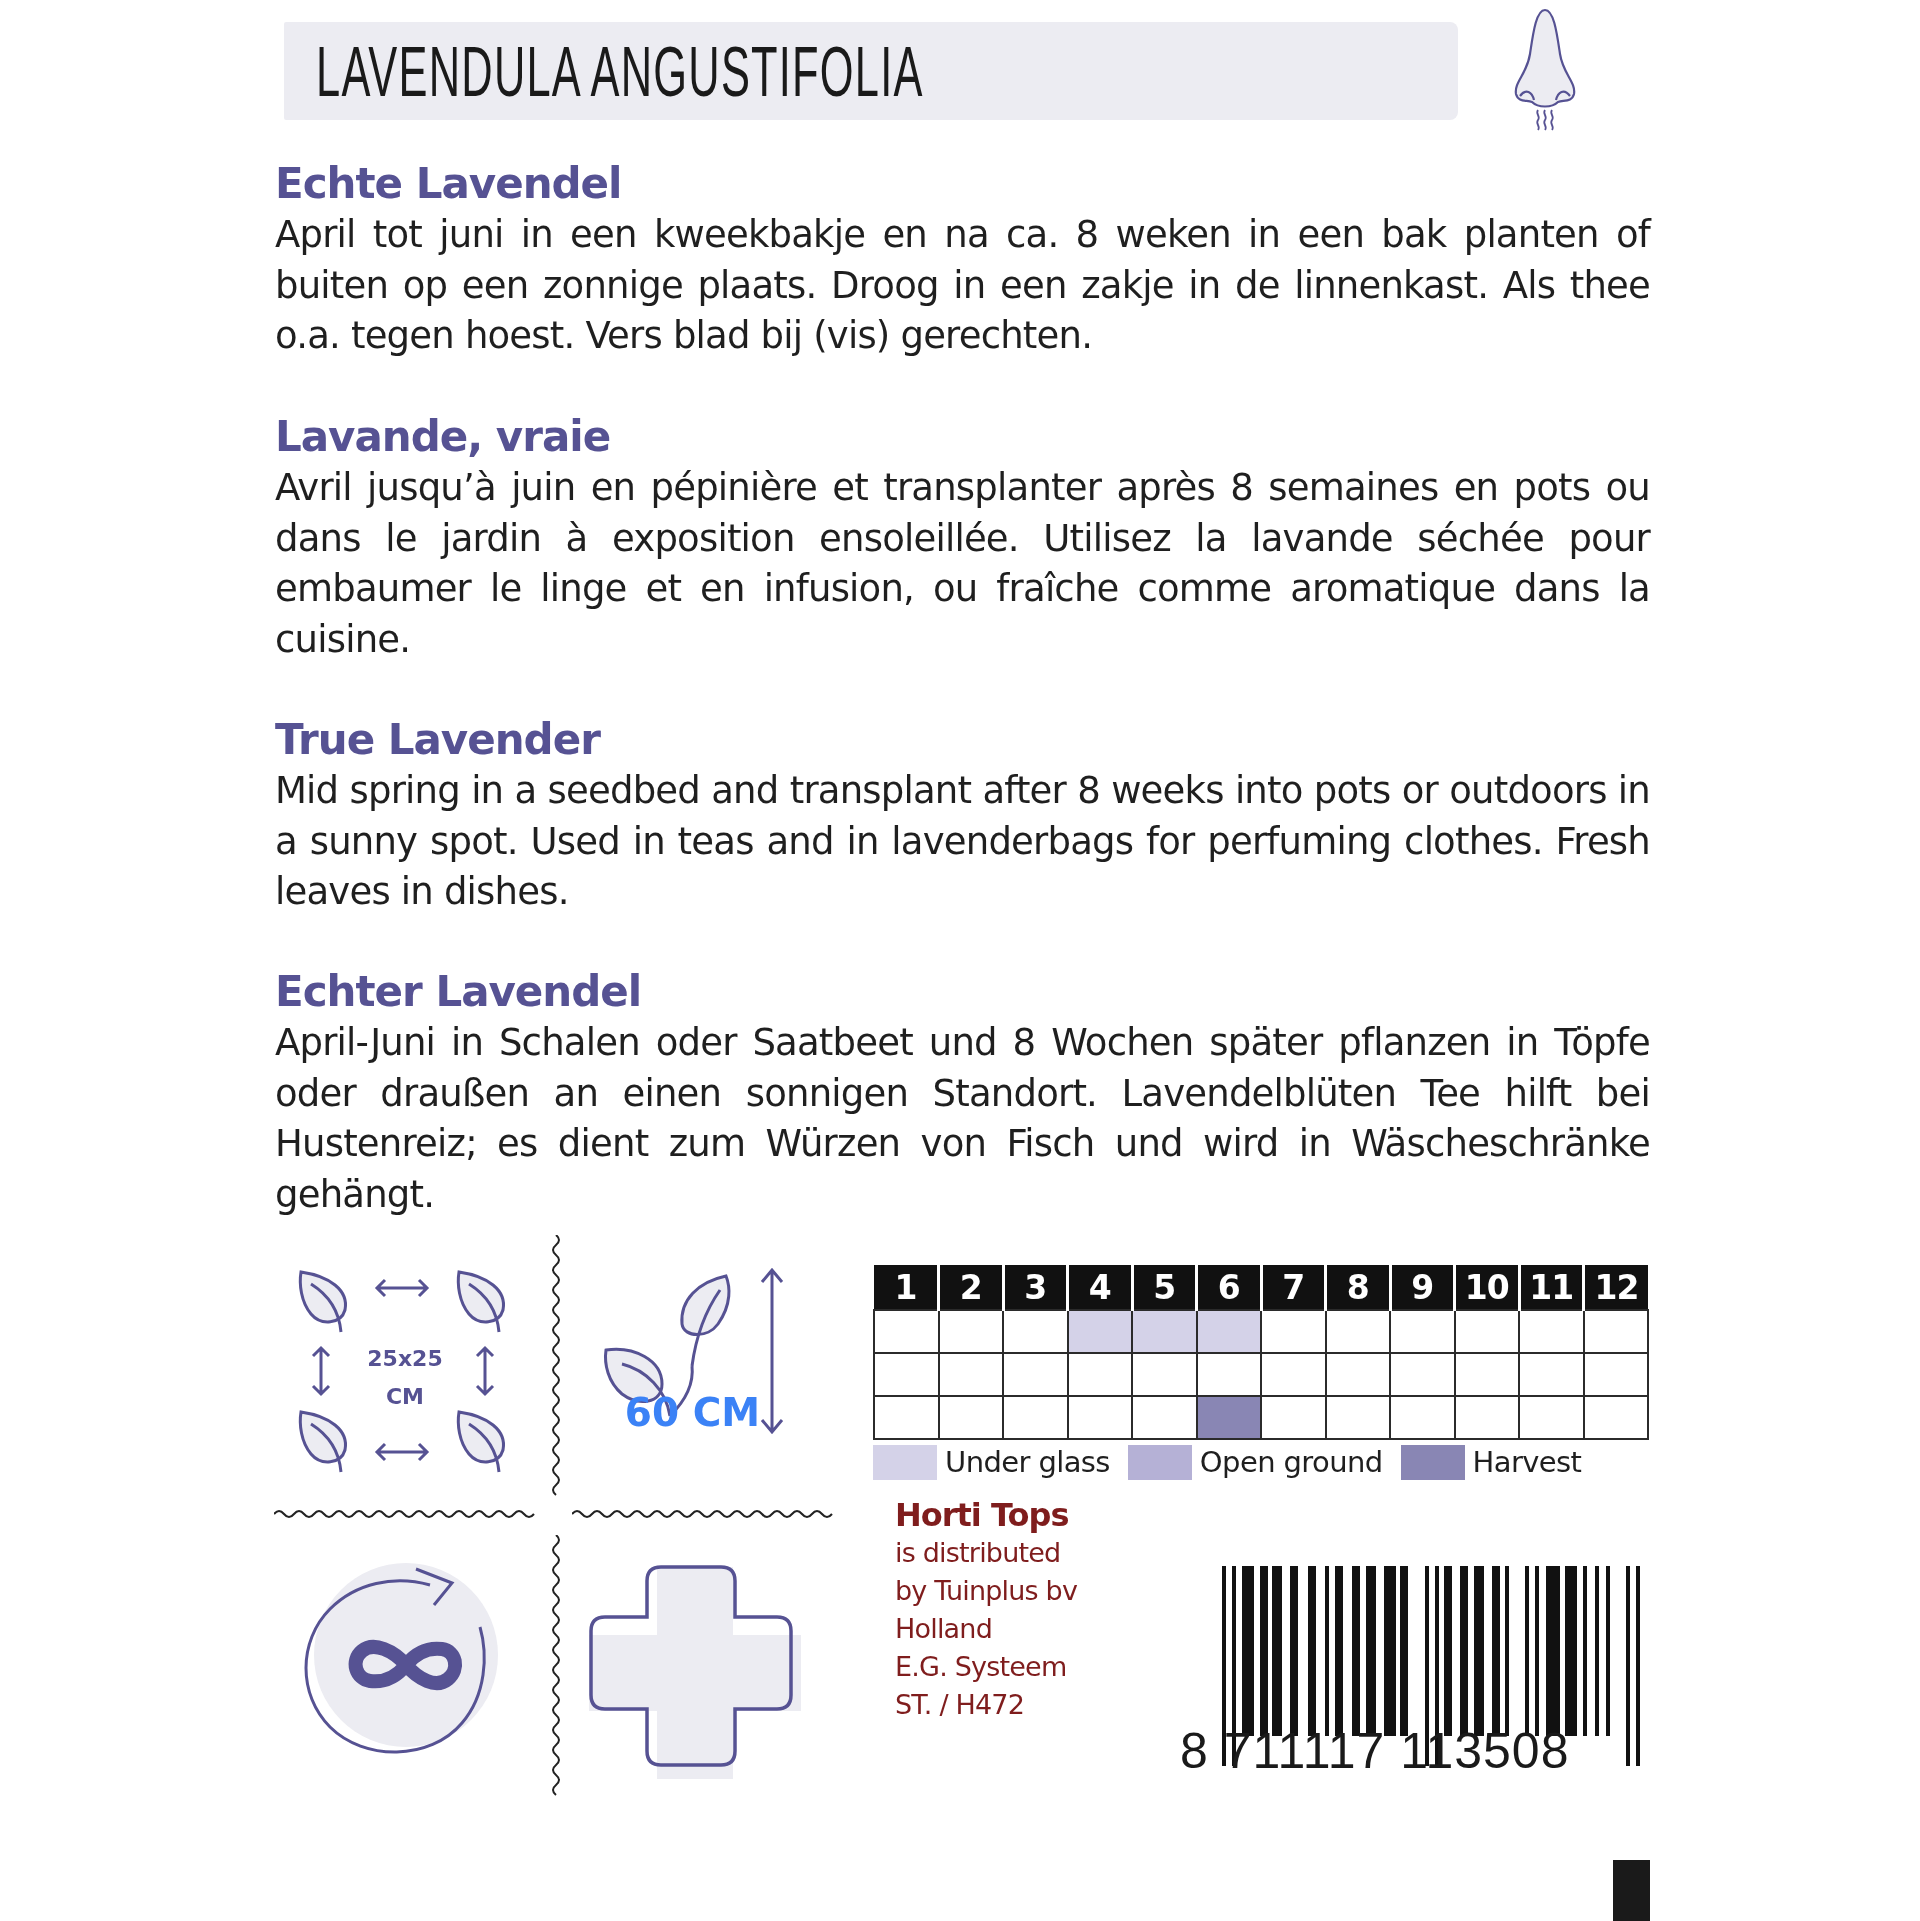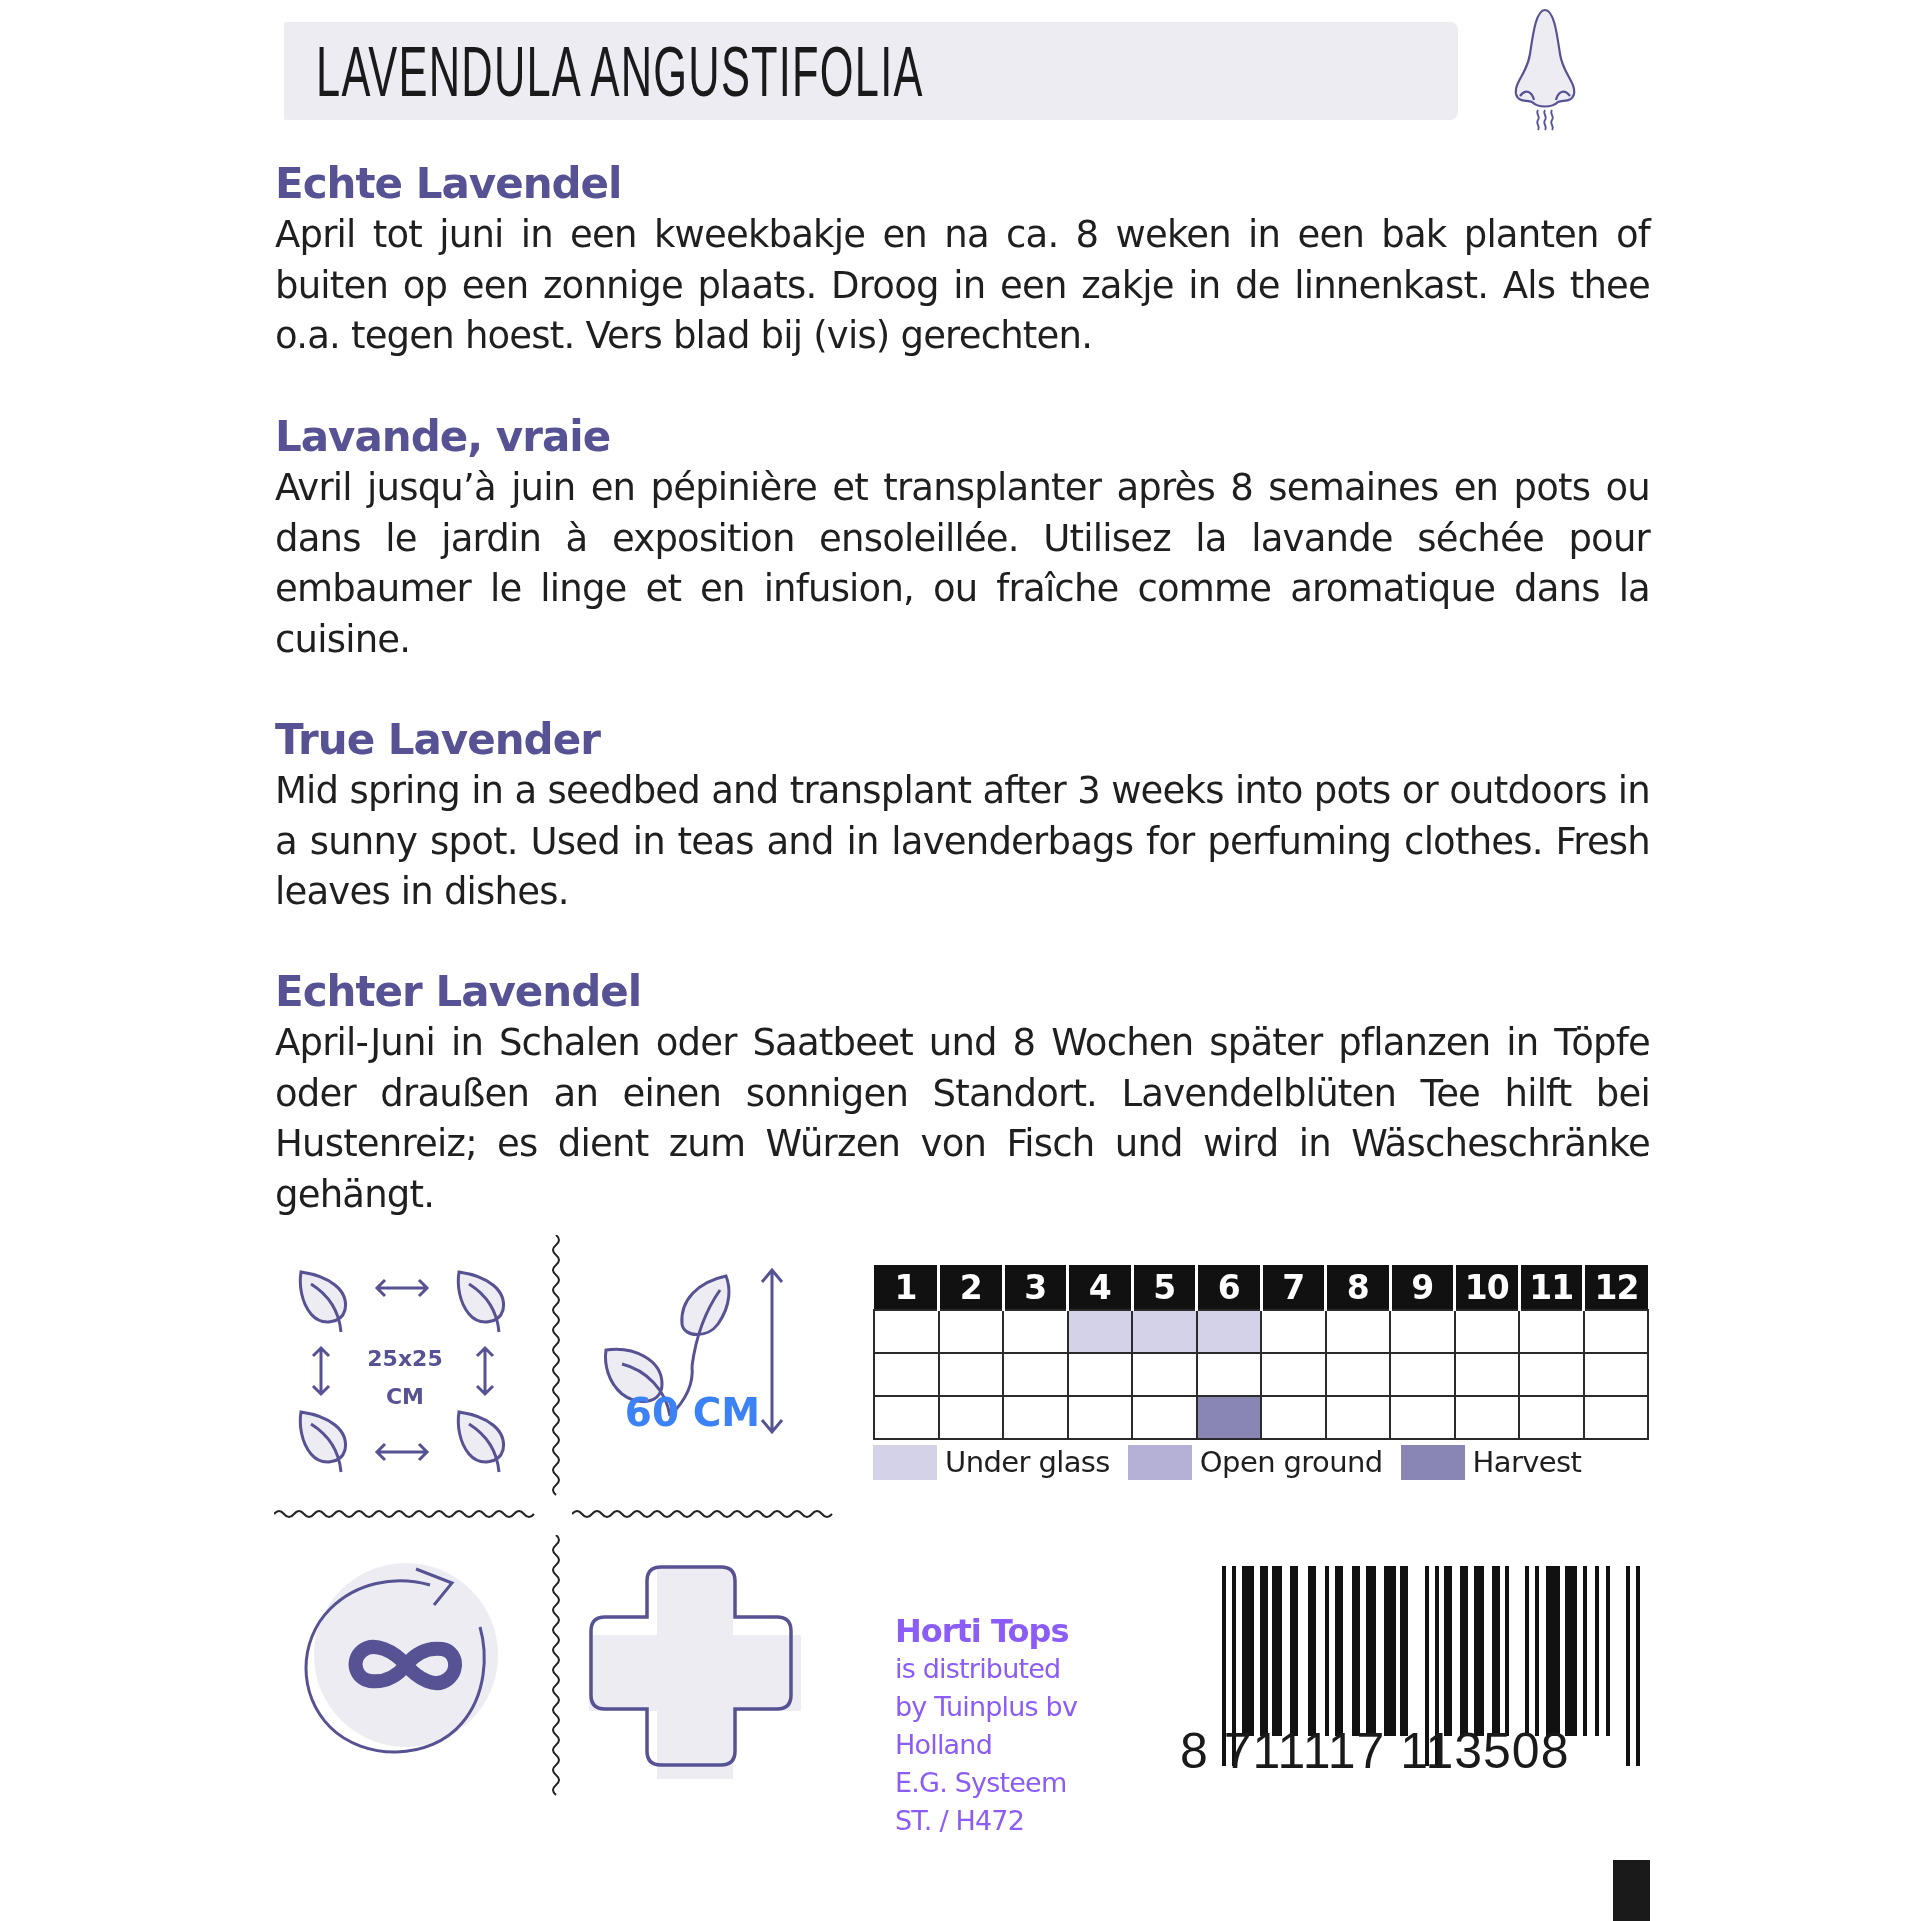--- a/index.html
+++ b/index.html
@@ -56,21 +56,21 @@
     .calendar td { height: 43px; border: 2px solid #2b2b2b; background: #ffffff; }
 
     .legend { position: absolute; left: 873px; top: 1445px; display: flex; align-items: center; }
     .legend-item { display: flex; align-items: flex-start; margin-right: 18px; }
     .swatch { width: 64px; height: 35px; margin-right: 8px; }
     .legend-label { font-size: 29px; color: #1f1f1f; letter-spacing: -0.6px; }
 
     .icon-cycle { position: absolute; left: 290px; top: 1555px; width: 220px; height: 220px; }
     .icon-cross { position: absolute; left: 585px; top: 1555px; width: 230px; height: 230px; }
 
-    .distributor { position: absolute; left: 895px; top: 1612px; font-size: 27px; line-height: 38px; color: #8b5cf6; letter-spacing: -0.8px; }
+    .distributor { position: absolute; left: 895px; top: 1496px; font-size: 27px; line-height: 38px; color: #7f1d1d; letter-spacing: -0.8px; }
     .distributor .brand { font-weight: bold; font-size: 32px; letter-spacing: -1px; }
 
     .barcode { position: absolute; left: 1180px; top: 1552px; width: 470px; height: 230px; }
     .barcode-num {
       position: absolute; left: 1180px; top: 1722px; font-family: "Liberation Sans", sans-serif;
       font-size: 50px; color: #1a1a1a; white-space: pre; letter-spacing: 1px;
     }
     .corner-block { position: absolute; left: 1613px; top: 1860px; width: 37px; height: 61px; background: #1a1a1a; }
   </style>
 </head>
@@ -91,21 +91,21 @@
 <div class="section sec-nl">
   <h2>Echte Lavendel</h2>
   <p>April tot juni in een kweekbakje en na ca. 8 weken in een bak planten of buiten op een zonnige plaats. Droog in een zakje in de linnenkast. Als thee o.a. tegen hoest. Vers blad bij (vis) gerechten.</p>
 </div>
 <div class="section sec-fr">
   <h2>Lavande, vraie</h2>
   <p>Avril jusqu’à juin en pépinière et transplanter après 8 semaines en pots ou dans le jardin à exposition ensoleillée. Utilisez la lavande séchée pour embaumer le linge et en infusion, ou fraîche comme aromatique dans la cuisine.</p>
 </div>
 <div class="section sec-en">
   <h2>True Lavender</h2>
-  <p>Mid spring in a seedbed and transplant after 3 weeks into pots or outdoors in a sunny spot. Used in teas and in lavenderbags for perfuming clothes. Fresh leaves in dishes.</p>
+  <p>Mid spring in a seedbed and transplant after 8 weeks into pots or outdoors in a sunny spot. Used in teas and in lavenderbags for perfuming clothes. Fresh leaves in dishes.</p>
 </div>
 <div class="section sec-de">
   <h2>Echter Lavendel</h2>
   <p>April-Juni in Schalen oder Saatbeet und 8 Wochen später pflanzen in Töpfe oder draußen an einen sonnigen Standort. Lavendelblüten Tee hilft bei Hustenreiz; es dient zum Würzen von Fisch und wird in Wäscheschränke gehängt.</p>
 </div>
 
 <svg class="icon-spacing" viewBox="0 0 240 230">
   <defs>
     <g id="leaf">
       <path d="M2 2 C30 6 50 20 46 40 C42 54 22 56 12 44 C2 32 0 14 2 2 Z" fill="#ececf2" stroke="#565293" stroke-width="3"></path>

